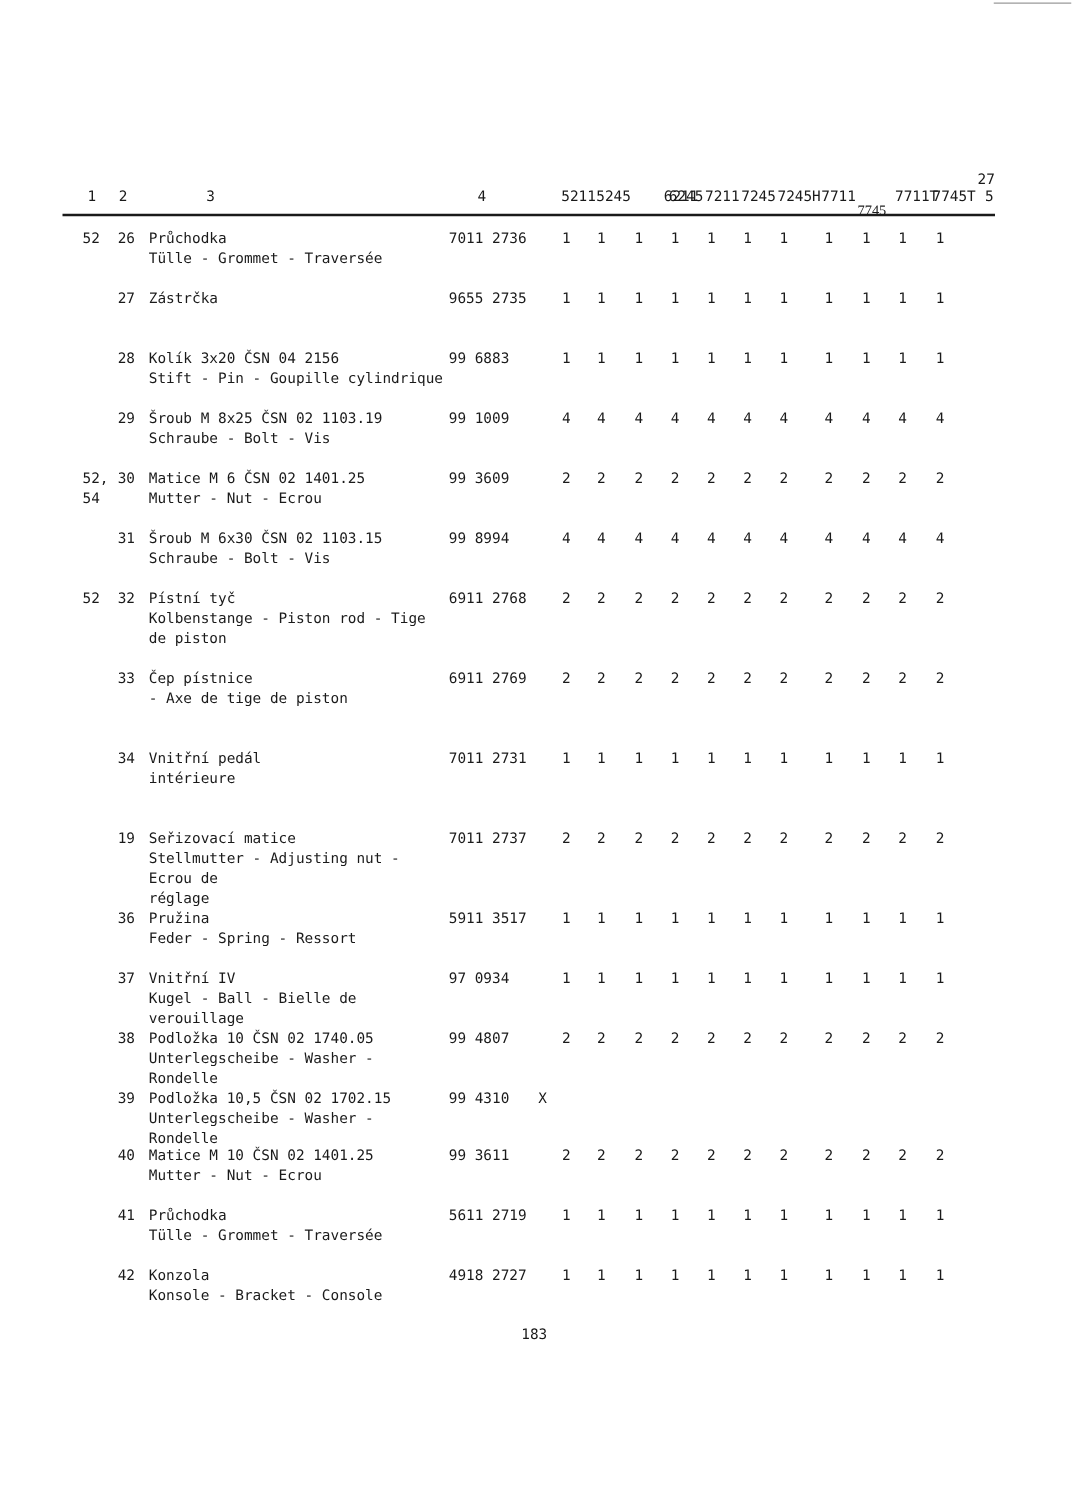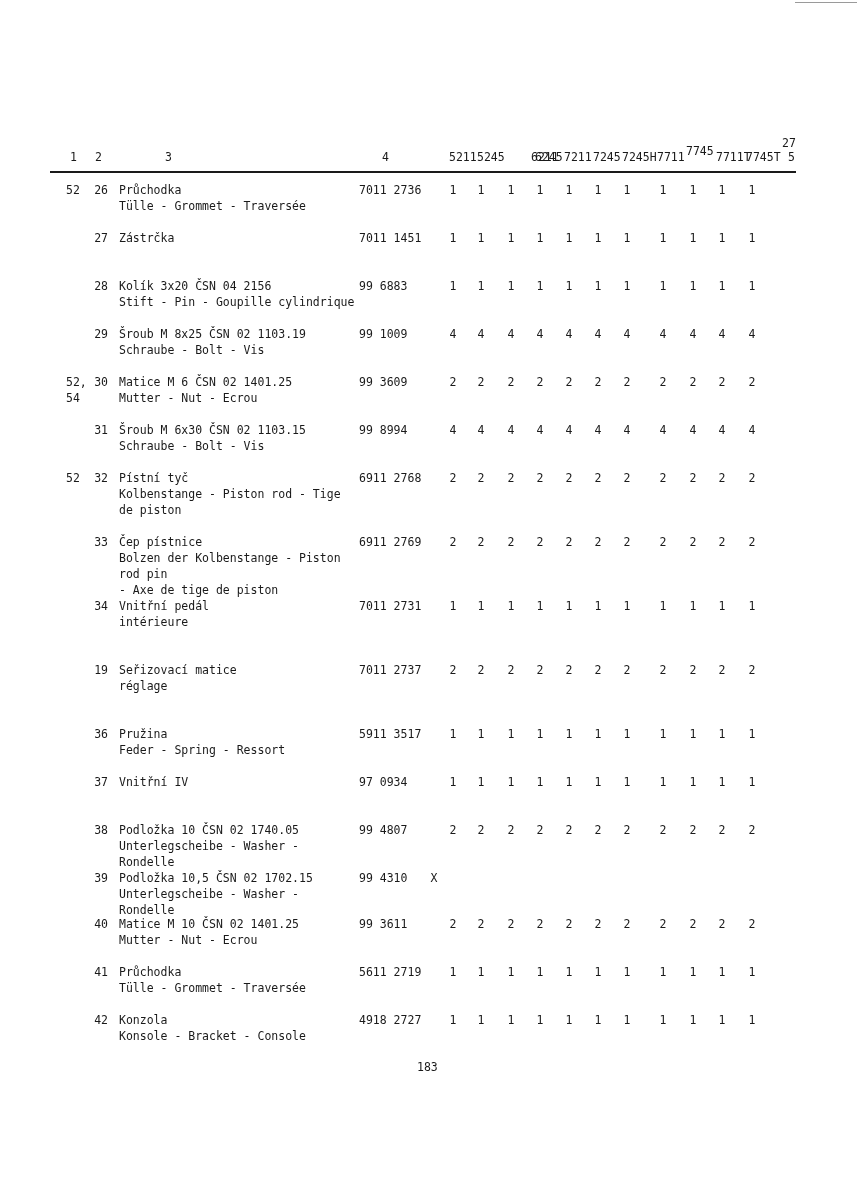--- a/index.html
+++ b/index.html
@@ -39,21 +39,21 @@
 <div class="hdr" style="left:782px; top:136px;">27</div>
 <div id="model-headers">
     <div class="hdr" style="left: 449px; top: 150px;">5211</div>
     <div class="hdr" style="left: 477px; top: 150px;">5245</div>
     <div class="hdr" style="left: 531px; top: 150px;">6211</div>
     <div class="hdr" style="left: 535px; top: 150px;">6245</div>
     <div class="hdr" style="left: 564px; top: 150px;">7211</div>
     <div class="hdr" style="left: 593px; top: 150px;">7245</div>
     <div class="hdr" style="left: 622px; top: 150px;">7245H</div>
     <div class="hdr" style="left: 657px; top: 150px;">7711</div>
-    <div class="hdr" style="left: 686px; top: 144px;">7745</div>
+    <div class="hdr" style="left: 686px; top: 162px; font-family: Liberation Serif, serif;">7745</div>
     <div class="hdr" style="left: 716px; top: 150px;">7711T</div>
     <div class="hdr" style="left: 746px; top: 150px;">7745T</div>
   </div>
 <div class="hdr" style="left:788px; top:150px;">5</div>
 
 <div class="rule"></div>
 
 <div id="rows">
     <div class="row" style="top: 182px;">
       <div class="c1">52</div>
@@ -69,21 +69,21 @@
       <div class="q" style="left: 617px;">1</div>
       <div class="q" style="left: 653px;">1</div>
       <div class="q" style="left: 683px;">1</div>
       <div class="q" style="left: 712px;">1</div>
       <div class="q" style="left: 742px;">1</div>
     </div>
     <div class="row" style="top: 230px;">
       <div class="c1"></div>
       <div class="c2">27</div>
       <div class="c3"><div>Zástrčka</div></div>
-      <div class="c4">7011 1451</div>
+      <div class="c4">9655 2735</div>
       <div class="q" style="left: 443px;">1</div>
       <div class="q" style="left: 471px;">1</div>
       <div class="q" style="left: 501px;">1</div>
       <div class="q" style="left: 530px;">1</div>
       <div class="q" style="left: 559px;">1</div>
       <div class="q" style="left: 588px;">1</div>
       <div class="q" style="left: 617px;">1</div>
       <div class="q" style="left: 653px;">1</div>
       <div class="q" style="left: 683px;">1</div>
       <div class="q" style="left: 712px;">1</div>
@@ -171,21 +171,21 @@
       <div class="q" style="left: 588px;">2</div>
       <div class="q" style="left: 617px;">2</div>
       <div class="q" style="left: 653px;">2</div>
       <div class="q" style="left: 683px;">2</div>
       <div class="q" style="left: 712px;">2</div>
       <div class="q" style="left: 742px;">2</div>
     </div>
     <div class="row" style="top: 534px;">
       <div class="c1"></div>
       <div class="c2">33</div>
-      <div class="c3"><div>Čep pístnice</div><div>Bolzen der Kolbenstange - Piston rod pin</div><div>- Axe de tige de piston</div></div>
+      <div class="c3"><div>Čep pístnice</div><div>- Axe de tige de piston</div></div>
       <div class="c4">6911 2769</div>
       <div class="q" style="left: 443px;">2</div>
       <div class="q" style="left: 471px;">2</div>
       <div class="q" style="left: 501px;">2</div>
       <div class="q" style="left: 530px;">2</div>
       <div class="q" style="left: 559px;">2</div>
       <div class="q" style="left: 588px;">2</div>
       <div class="q" style="left: 617px;">2</div>
       <div class="q" style="left: 653px;">2</div>
       <div class="q" style="left: 683px;">2</div>
@@ -205,21 +205,21 @@
       <div class="q" style="left: 588px;">1</div>
       <div class="q" style="left: 617px;">1</div>
       <div class="q" style="left: 653px;">1</div>
       <div class="q" style="left: 683px;">1</div>
       <div class="q" style="left: 712px;">1</div>
       <div class="q" style="left: 742px;">1</div>
     </div>
     <div class="row" style="top: 662px;">
       <div class="c1"></div>
       <div class="c2">19</div>
-      <div class="c3"><div>Seřizovací matice</div><div>réglage</div></div>
+      <div class="c3"><div>Seřizovací matice</div><div>Stellmutter - Adjusting nut - Ecrou de</div><div>réglage</div></div>
       <div class="c4">7011 2737</div>
       <div class="q" style="left: 443px;">2</div>
       <div class="q" style="left: 471px;">2</div>
       <div class="q" style="left: 501px;">2</div>
       <div class="q" style="left: 530px;">2</div>
       <div class="q" style="left: 559px;">2</div>
       <div class="q" style="left: 588px;">2</div>
       <div class="q" style="left: 617px;">2</div>
       <div class="q" style="left: 653px;">2</div>
       <div class="q" style="left: 683px;">2</div>
@@ -239,21 +239,21 @@
       <div class="q" style="left: 588px;">1</div>
       <div class="q" style="left: 617px;">1</div>
       <div class="q" style="left: 653px;">1</div>
       <div class="q" style="left: 683px;">1</div>
       <div class="q" style="left: 712px;">1</div>
       <div class="q" style="left: 742px;">1</div>
     </div>
     <div class="row" style="top: 774px;">
       <div class="c1"></div>
       <div class="c2">37</div>
-      <div class="c3"><div>Vnitřní IV</div></div>
+      <div class="c3"><div>Vnitřní IV</div><div>Kugel - Ball - Bielle de  verouillage</div></div>
       <div class="c4">97 0934</div>
       <div class="q" style="left: 443px;">1</div>
       <div class="q" style="left: 471px;">1</div>
       <div class="q" style="left: 501px;">1</div>
       <div class="q" style="left: 530px;">1</div>
       <div class="q" style="left: 559px;">1</div>
       <div class="q" style="left: 588px;">1</div>
       <div class="q" style="left: 617px;">1</div>
       <div class="q" style="left: 653px;">1</div>
       <div class="q" style="left: 683px;">1</div>

